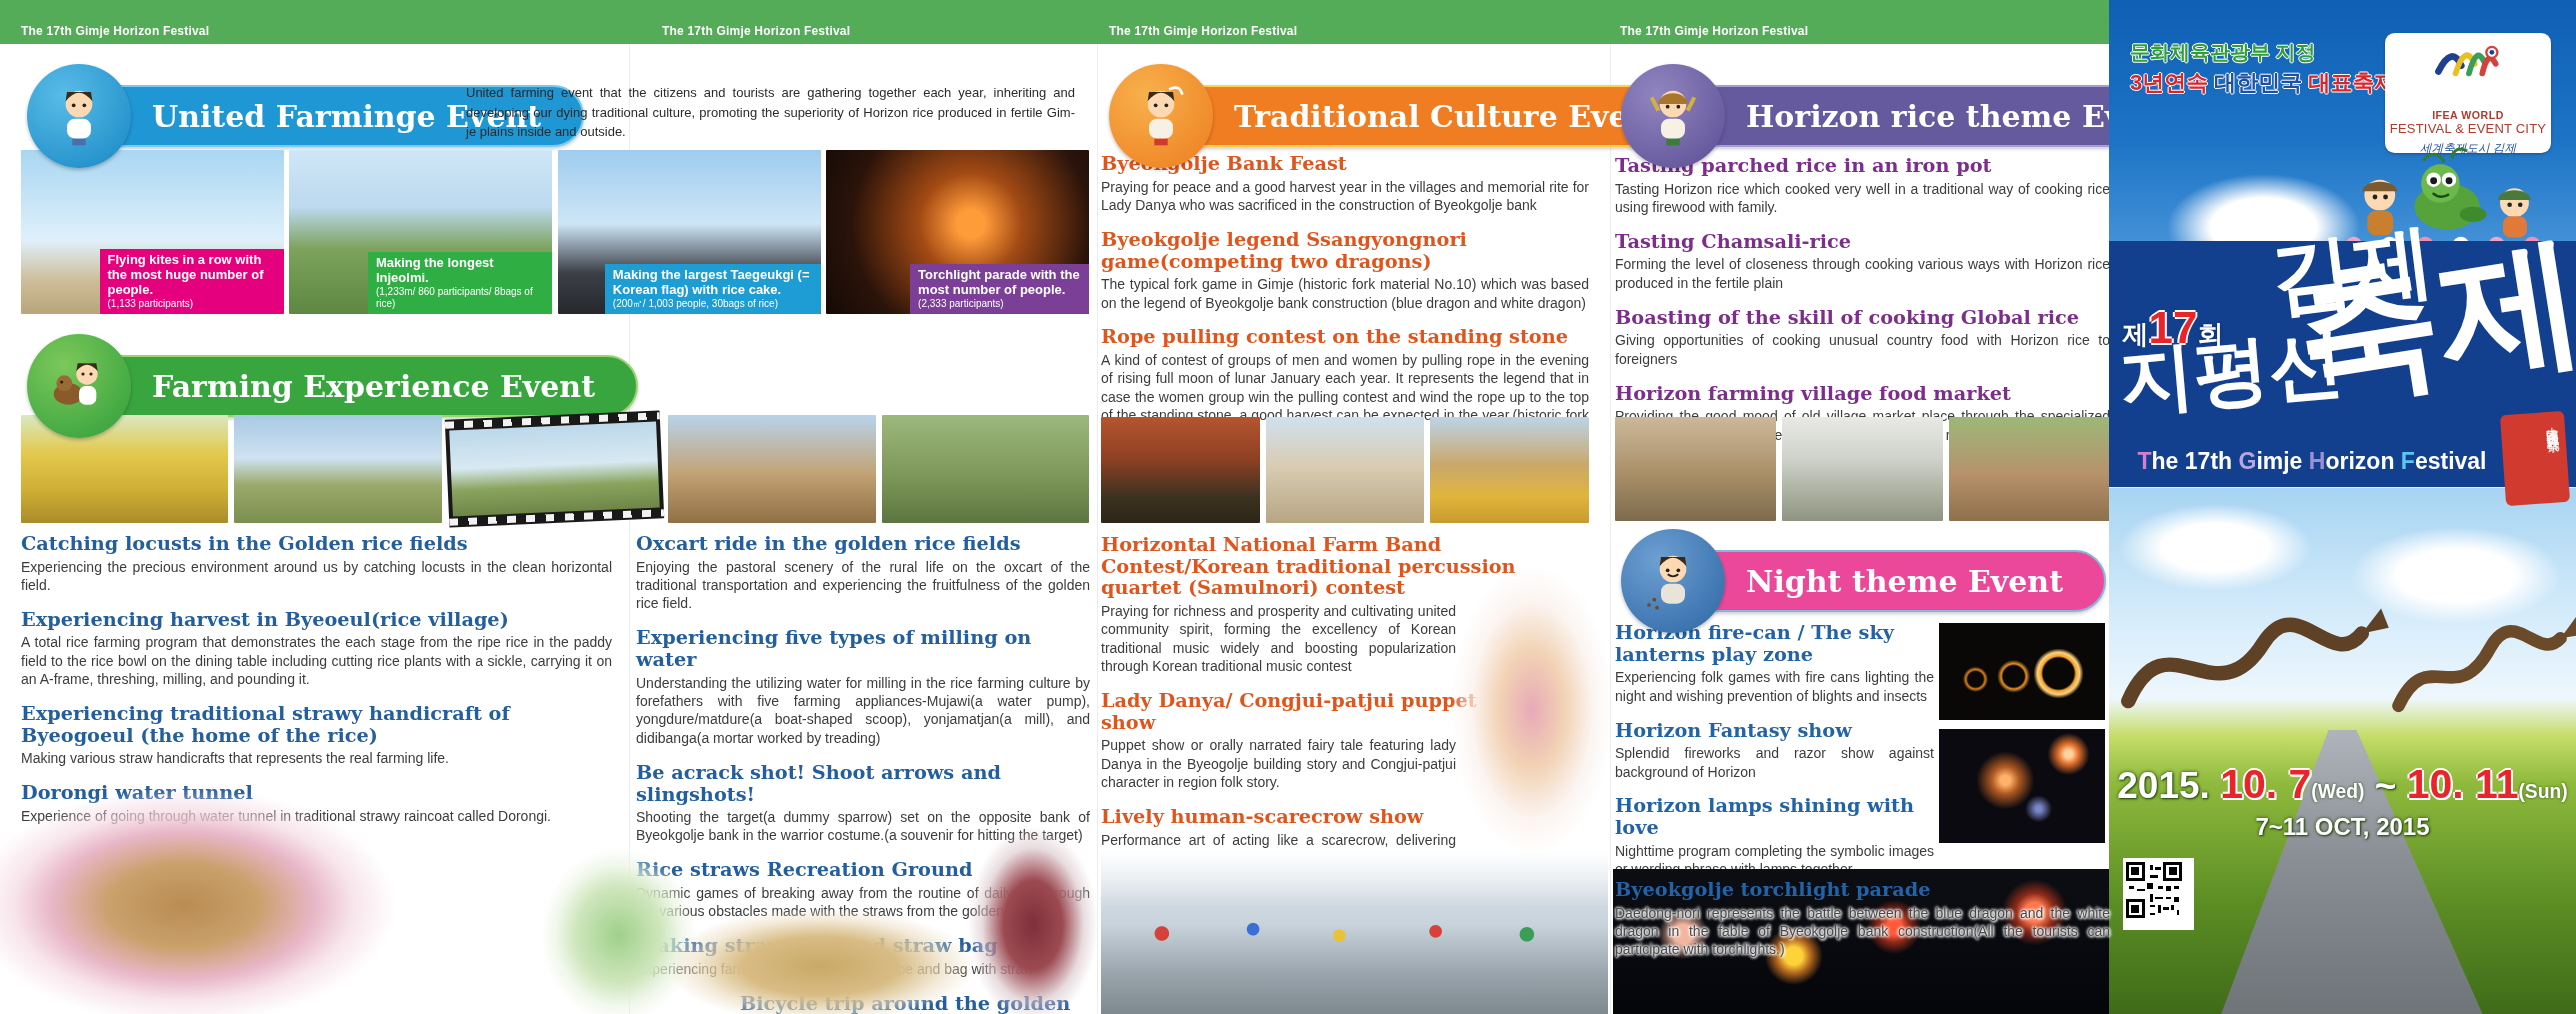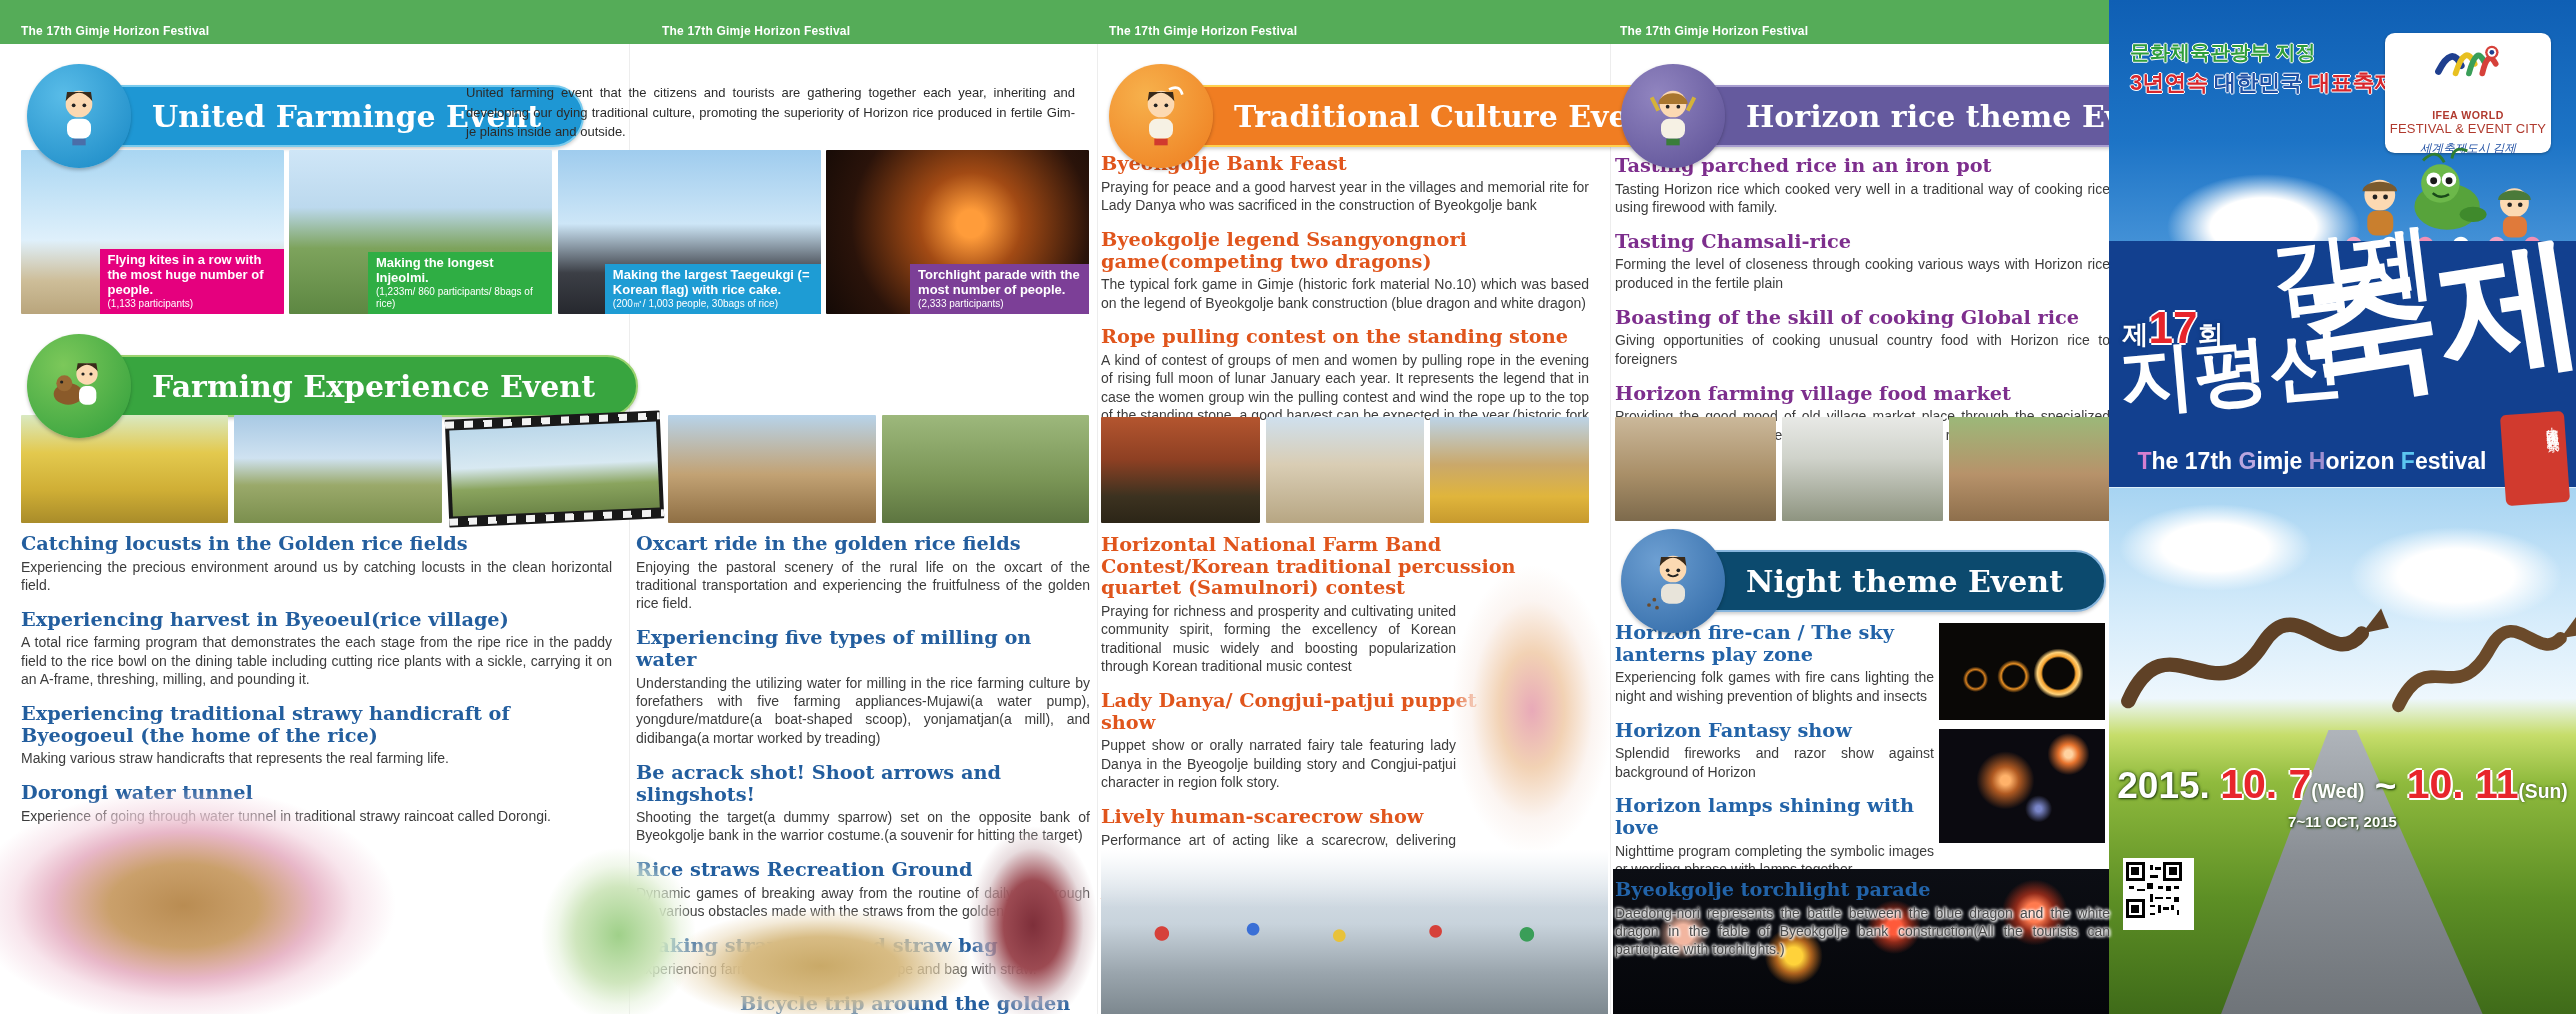--- a/index.html
+++ b/index.html
@@ -23,21 +23,21 @@
              font-size:30px;white-space:nowrap;box-shadow:0 1.9px 3.9px rgba(0,0,0,.2);}
   .c-blue  .pill-badge{background:radial-gradient(circle at 35% 30%,#59bce8,#1787c4);}
   .c-blue  .pill-body {background:#1e97d4;border:2.9px solid #79cbee;}
   .c-green .pill-badge{background:radial-gradient(circle at 35% 30%,#7cc85a,#2f9e3b);}
   .c-green .pill-body {background:#38a53f;border:2.9px solid #9bd36f;}
   .c-orange .pill-badge{background:radial-gradient(circle at 35% 30%,#f7b14c,#ee7c1e);}
   .c-orange .pill-body {background:#f07d22;border:2.9px solid #ffd04d;}
   .c-purple .pill-badge{background:radial-gradient(circle at 35% 30%,#9185c0,#5a4e94);}
   .c-purple .pill-body {background:#655a9e;border:2.9px solid #a79dd0;}
   .c-navy  .pill-badge{background:radial-gradient(circle at 35% 30%,#6d9fd2,#2c66a4);}
-  .c-navy  .pill-body {background:#0c4a6e;border:2.9px solid #86b5dd;}
+  .c-navy  .pill-body {background:#ec4899;border:2.9px solid #86b5dd;}
   .mascot{width:64px;height:64px;}
 
   
   #intro{left:466px;top:83px;width:609px;font-size:13px;line-height:1.5;color:#2b2b2b;text-align:justify;}
 
   
   .photo-row{position:absolute;display:flex;gap:5.8px;}
   .photo{position:relative;flex:1;overflow:hidden;border-radius:1px;}
   .cap{position:absolute;right:0;bottom:0;color:#fff;padding:3.9px 7.7px 4.8px;line-height:1.15;}
   .cap .c1{font-weight:bold;font-size:13px;display:block;}
@@ -158,21 +158,21 @@
     background:linear-gradient(180deg,#a7d4f2 0%,#d8edfb 26%,#eef7fd 40%,#c6dd6a 47%,#8fba3d 56%,#5d8f25 78%,#3f6b19 100%);}
   #road{position:absolute;left:0;top:0;width:100%;height:100%;
     background:linear-gradient(180deg,#b9bec4 40%,#8a8f95 70%,#6f7479 100%);
     clip-path:polygon(47% 46%,53% 46%,80% 100%,24% 100%);}
   #dragons{position:absolute;left:0;top:68px;width:100%;height:184px;}
   #cdate{left:0;top:761px;width:467px;text-align:center;font-weight:bold;}
   #cdate .yr,#cdate .tld{color:#fff;font-size:37px;text-shadow:0 0 3.9px #2a4a10,1px 1px 1.9px #2a4a10;}
   #cdate .d{color:#e8252b;font-size:41px;
     text-shadow:-1.9px 0 #fff,1.9px 0 #fff,0 -1.9px #fff,0 1.9px #fff,1.9px 1.9px #fff;}
   #cdate .dow{color:#fff;font-size:19.3px;text-shadow:0 0 2.9px #2a4a10;}
-  #cdate2{left:0;top:813px;width:467px;text-align:center;color:#fff;font-size:15px;font-weight:bold;
+  #cdate2{left:0;top:813px;width:467px;text-align:center;color:#fff;font-size:24px;font-weight:bold;
     text-shadow:0 0 3.9px #2a4a10,1px 1px 1.9px #2a4a10;}
   #qr{left:13.5px;top:858px;width:64px;height:64px;background:#fff;padding:3.9px;}
 </style>
 </head>
 <body>
 
 <div class="abs" id="topbar">
   <span class="topbar-label" style="left:21px">The 17th Gimje Horizon Festival</span>
   <span class="topbar-label" style="left:662px">The 17th Gimje Horizon Festival</span>
   <span class="topbar-label" style="left:1109px">The 17th Gimje Horizon Festival</span>

